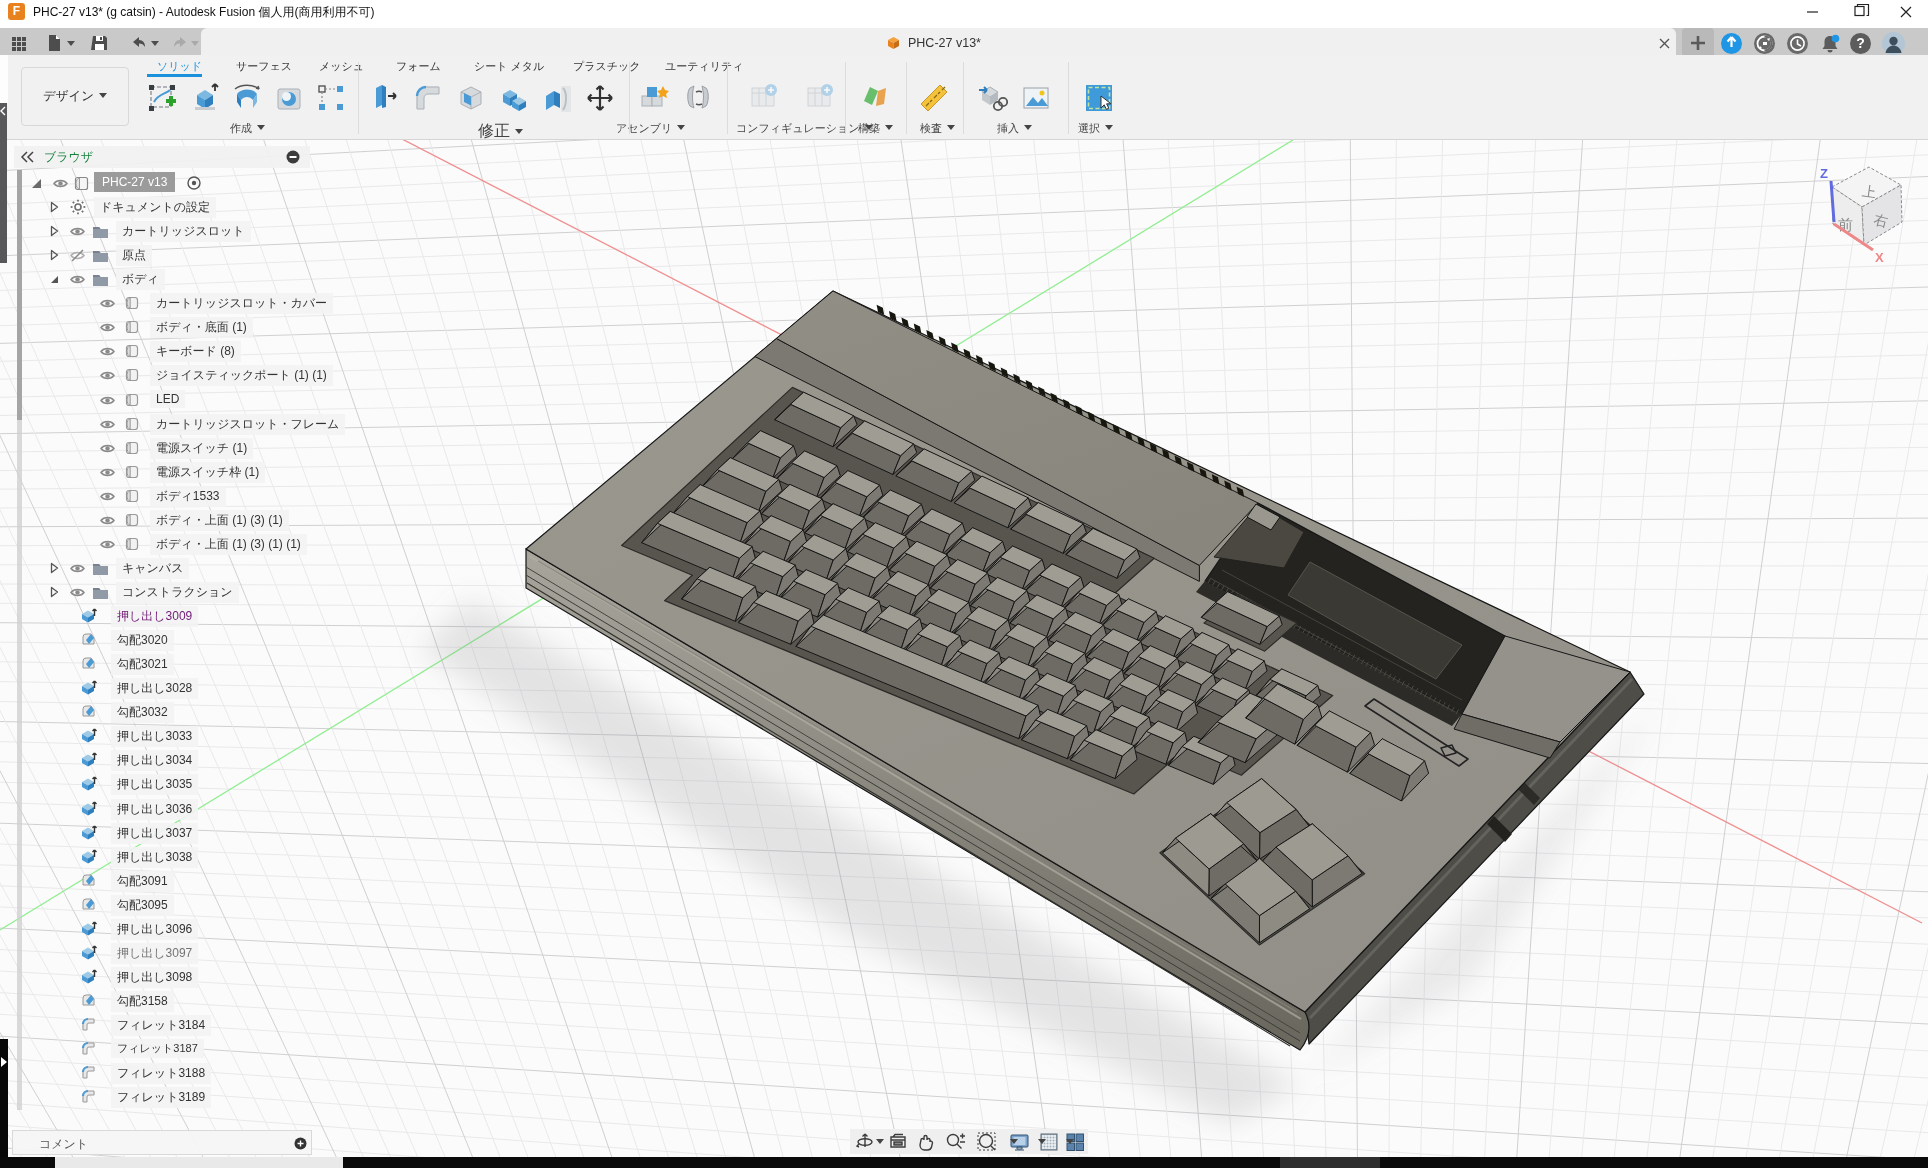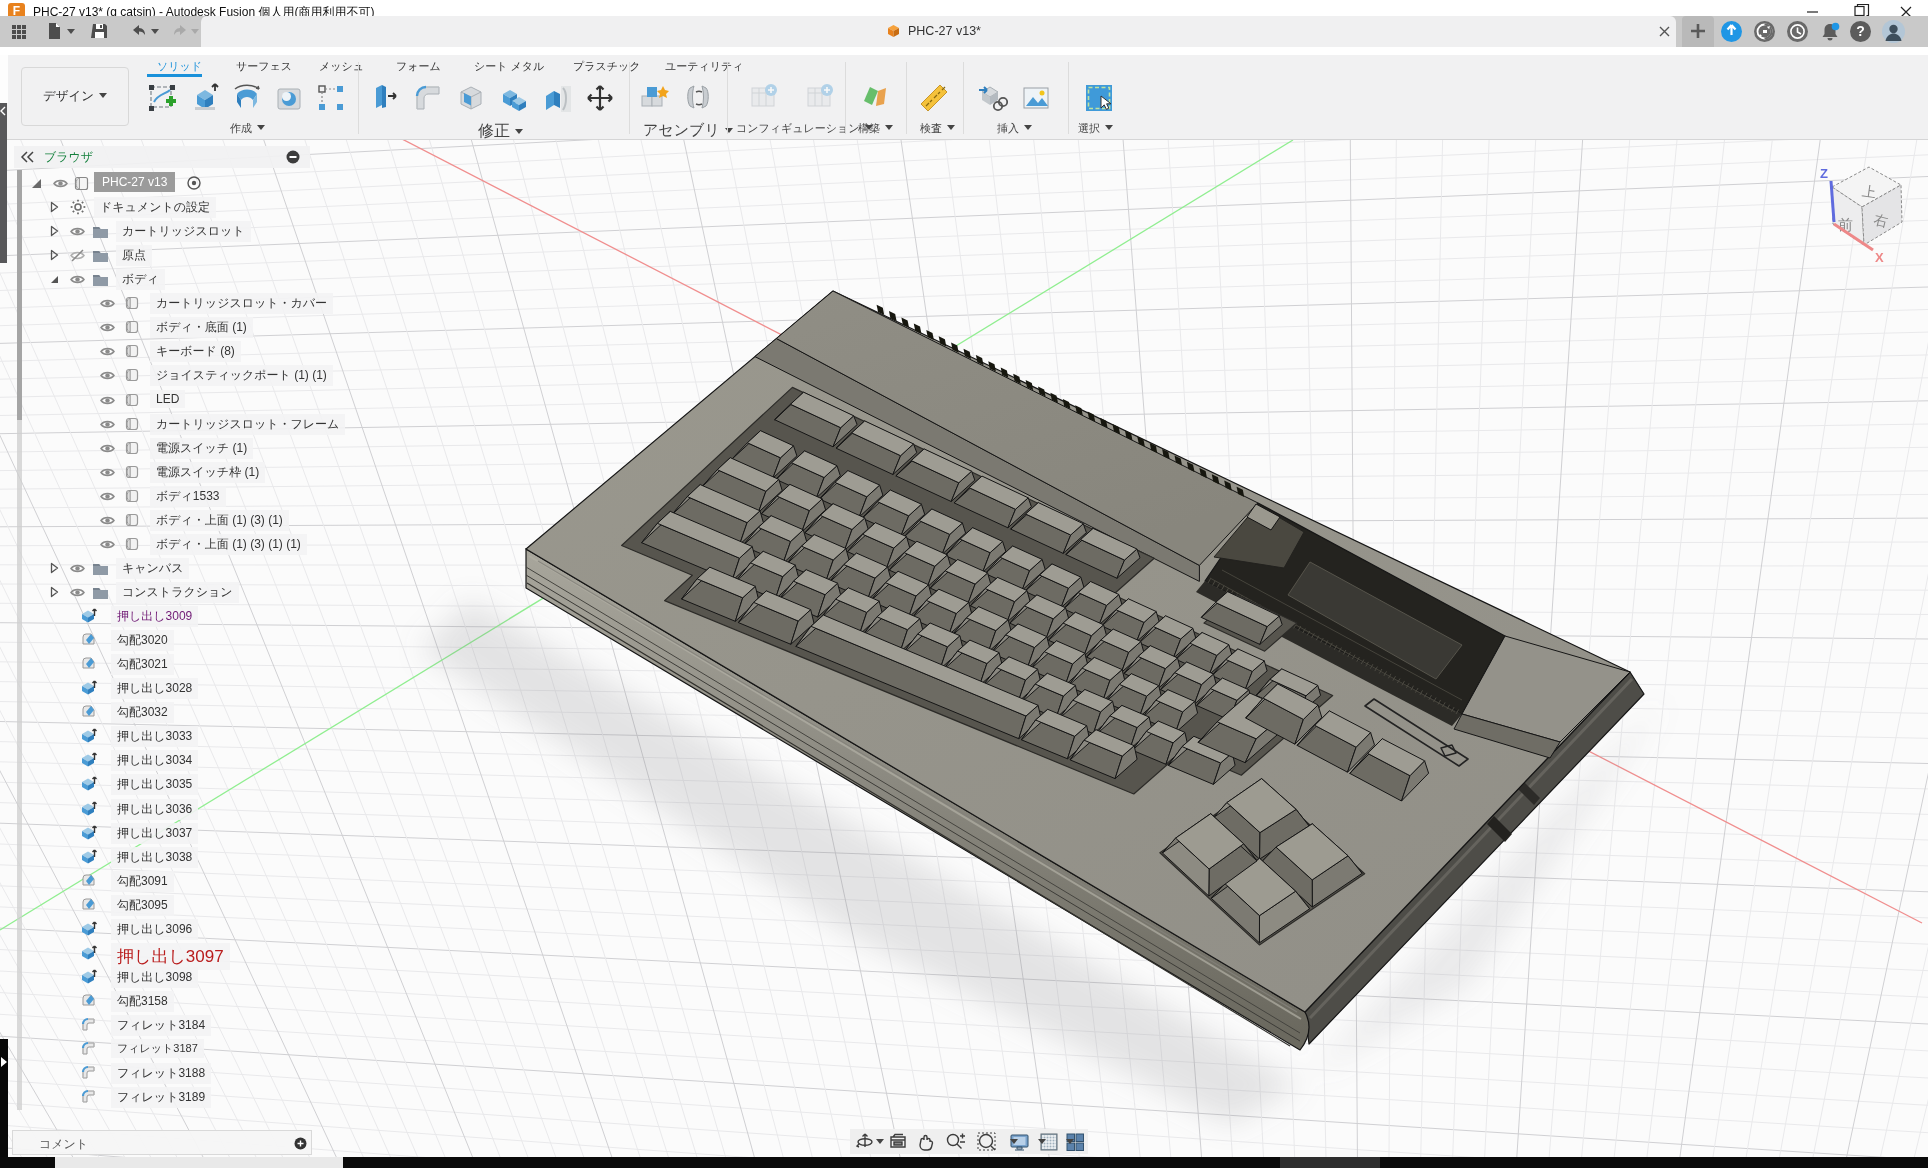--- a/index.html
+++ b/index.html
@@ -590,21 +590,21 @@
 <div class="abs" style="left:33px;top:4px;font-size:12px;color:#111">PHC-27 v13* (g catsin) - Autodesk Fusion 個人用(商用利用不可)</div>
 <svg class="abs" style="left:1797px;top:0" width="131" height="24">
       <g stroke="#222" stroke-width="1.2" fill="none">
         <path d="M10 12 h11"></path>
         <rect x="58" y="6.5" width="9" height="9"></rect>
         <path d="M60.5 6.5 v-2 h11 v11 h-2"></path>
         <path d="M104 7 l10 10 M114 7 l-10 10"></path>
       </g>
     </svg>
 </div>
-<div class="abs" style="left:0;top:16px;width:1928px;height:31px;background:#c9c9c9">
+<div class="abs" style="left:0;top:28px;width:1928px;height:31px;background:#c9c9c9">
 <div class="abs" style="left:10px;top:7px;line-height:0"><svg width="17" height="17" viewBox="0 0 17 17" style="">
         <g fill="#4d4d4d">
           <rect x="2" y="2" width="4" height="4"></rect>
           <rect x="7" y="2" width="4" height="4"></rect>
           <rect x="12" y="2" width="4" height="4"></rect>
           <rect x="2" y="7" width="4" height="4"></rect>
           <rect x="7" y="7" width="4" height="4"></rect>
           <rect x="12" y="7" width="4" height="4"></rect>
           <rect x="2" y="12" width="4" height="4"></rect>
           <rect x="7" y="12" width="4" height="4"></rect>
@@ -811,21 +811,21 @@
         <path d="M6 24 l7 -9 5 6 4 -5 6 8 z" fill="#4a9bd5"></path>
         <circle cx="22" cy="11" r="2.5" fill="#f2c51b"></circle>
       </svg></div>
     <div class="abs" style="left:1083px;top:27px;line-height:0"><svg width="32" height="32" viewBox="0 0 32 32">
         <rect x="3" y="3" width="26" height="26" fill="#3f9ad9"></rect>
         <rect x="5.5" y="5.5" width="21" height="21" fill="none" stroke="#bfe3a0" stroke-width="1.6" stroke-dasharray="4,2.5"></rect>
         <path d="M18 14 l0 12 3.2-3.2 2.2 4.6 2.4-1.2 -2.2-4.4 4.4 0 z" fill="#fff" stroke="#333" stroke-width="1"></path>
       </svg></div>
     <div class="abs" style="left:230px;top:66px;font-size:11px;color:#444">作成<span style="display:inline-block;width:0;height:0;border-left:4px solid transparent;border-right:4px solid transparent;border-top:5px solid #444;margin-left:5px;vertical-align:2px"></span></div>
     <div class="abs" style="left:478px;top:66px;font-size:16px;color:#444">修正<span style="display:inline-block;width:0;height:0;border-left:4px solid transparent;border-right:4px solid transparent;border-top:5px solid #444;margin-left:5px;vertical-align:2px"></span></div>
-    <div class="abs" style="left:643px;top:66px;font-size:15px;color:#444">アセンブリ<span style="display:inline-block;width:0;height:0;border-left:4px solid transparent;border-right:4px solid transparent;border-top:5px solid #444;margin-left:5px;vertical-align:2px"></span></div>
+    <div class="abs" style="left:616px;top:66px;font-size:11px;color:#444">アセンブリ<span style="display:inline-block;width:0;height:0;border-left:4px solid transparent;border-right:4px solid transparent;border-top:5px solid #444;margin-left:5px;vertical-align:2px"></span></div>
     <div class="abs" style="left:736px;top:66px;font-size:11px;color:#444">コンフィギュレーション<span style="display:inline-block;width:0;height:0;border-left:4px solid transparent;border-right:4px solid transparent;border-top:5px solid #444;margin-left:5px;vertical-align:2px"></span></div>
     <div class="abs" style="left:858px;top:66px;font-size:11px;color:#444">構築<span style="display:inline-block;width:0;height:0;border-left:4px solid transparent;border-right:4px solid transparent;border-top:5px solid #444;margin-left:5px;vertical-align:2px"></span></div>
     <div class="abs" style="left:920px;top:66px;font-size:11px;color:#444">検査<span style="display:inline-block;width:0;height:0;border-left:4px solid transparent;border-right:4px solid transparent;border-top:5px solid #444;margin-left:5px;vertical-align:2px"></span></div>
     <div class="abs" style="left:997px;top:66px;font-size:11px;color:#444">挿入<span style="display:inline-block;width:0;height:0;border-left:4px solid transparent;border-right:4px solid transparent;border-top:5px solid #444;margin-left:5px;vertical-align:2px"></span></div>
     <div class="abs" style="left:1078px;top:66px;font-size:11px;color:#444">選択<span style="display:inline-block;width:0;height:0;border-left:4px solid transparent;border-right:4px solid transparent;border-top:5px solid #444;margin-left:5px;vertical-align:2px"></span></div>
     <div class="abs" style="left:358px;top:7px;width:1px;height:72px;background:#dcdcdc"></div>
     <div class="abs" style="left:629px;top:7px;width:1px;height:72px;background:#dcdcdc"></div>
     <div class="abs" style="left:727px;top:7px;width:1px;height:72px;background:#dcdcdc"></div>
     <div class="abs" style="left:845px;top:7px;width:1px;height:72px;background:#dcdcdc"></div>
     <div class="abs" style="left:906px;top:7px;width:1px;height:72px;background:#dcdcdc"></div>
@@ -1197,21 +1197,21 @@
       </svg></div>
     <div style="position:absolute;left:97px;top:2px;background:rgba(243,243,244,0.9);color:#333;font-size:12px;padding:2px 6px;white-space:nowrap">押し出し3096</div>
   </div>
 <div style="position:absolute;left:14px;top:941px;height:24px;width:330px">
     <div style="position:absolute;left:66px;top:3px;line-height:0"><svg width="17" height="17" viewBox="0 0 17 17" style="">
         <path d="M2 7 l6 -3.5 6 3.5 -6 3.5 z" fill="#9ecae6"></path>
         <path d="M2 7 v5 l6 3.5 v-5 z" fill="#4a9bd5"></path>
         <path d="M14 7 v5 l-6 3.5 v-5 z" fill="#2f7fbe"></path>
         <path d="M14.5 9 v-7 m0 0 l-2 2 m2 -2 l2 2" stroke="#333" stroke-width="1.4" fill="none"></path>
       </svg></div>
-    <div style="position:absolute;left:97px;top:2px;background:rgba(243,243,244,0.9);color:#b91c1c;font-size:17px;padding:2px 6px;white-space:nowrap">押し出し3097</div>
+    <div style="position:absolute;left:97px;top:2px;background:rgba(243,243,244,0.9);color:#737373;font-size:12px;padding:2px 6px;white-space:nowrap">押し出し3097</div>
   </div>
 <div style="position:absolute;left:14px;top:965px;height:24px;width:330px">
     <div style="position:absolute;left:66px;top:3px;line-height:0"><svg width="17" height="17" viewBox="0 0 17 17" style="">
         <path d="M2 7 l6 -3.5 6 3.5 -6 3.5 z" fill="#9ecae6"></path>
         <path d="M2 7 v5 l6 3.5 v-5 z" fill="#4a9bd5"></path>
         <path d="M14 7 v5 l-6 3.5 v-5 z" fill="#2f7fbe"></path>
         <path d="M14.5 9 v-7 m0 0 l-2 2 m2 -2 l2 2" stroke="#333" stroke-width="1.4" fill="none"></path>
       </svg></div>
     <div style="position:absolute;left:97px;top:2px;background:rgba(243,243,244,0.9);color:#333;font-size:12px;padding:2px 6px;white-space:nowrap">押し出し3098</div>
   </div>

